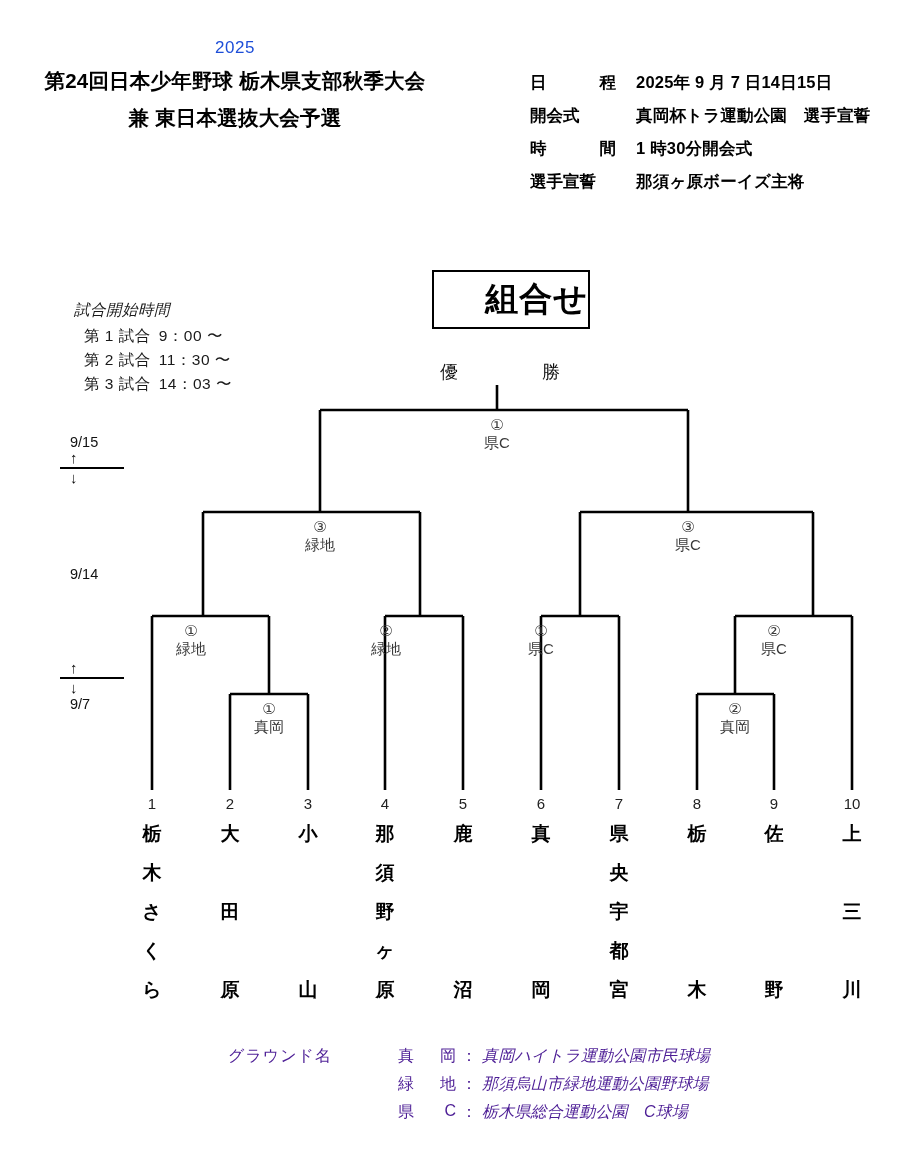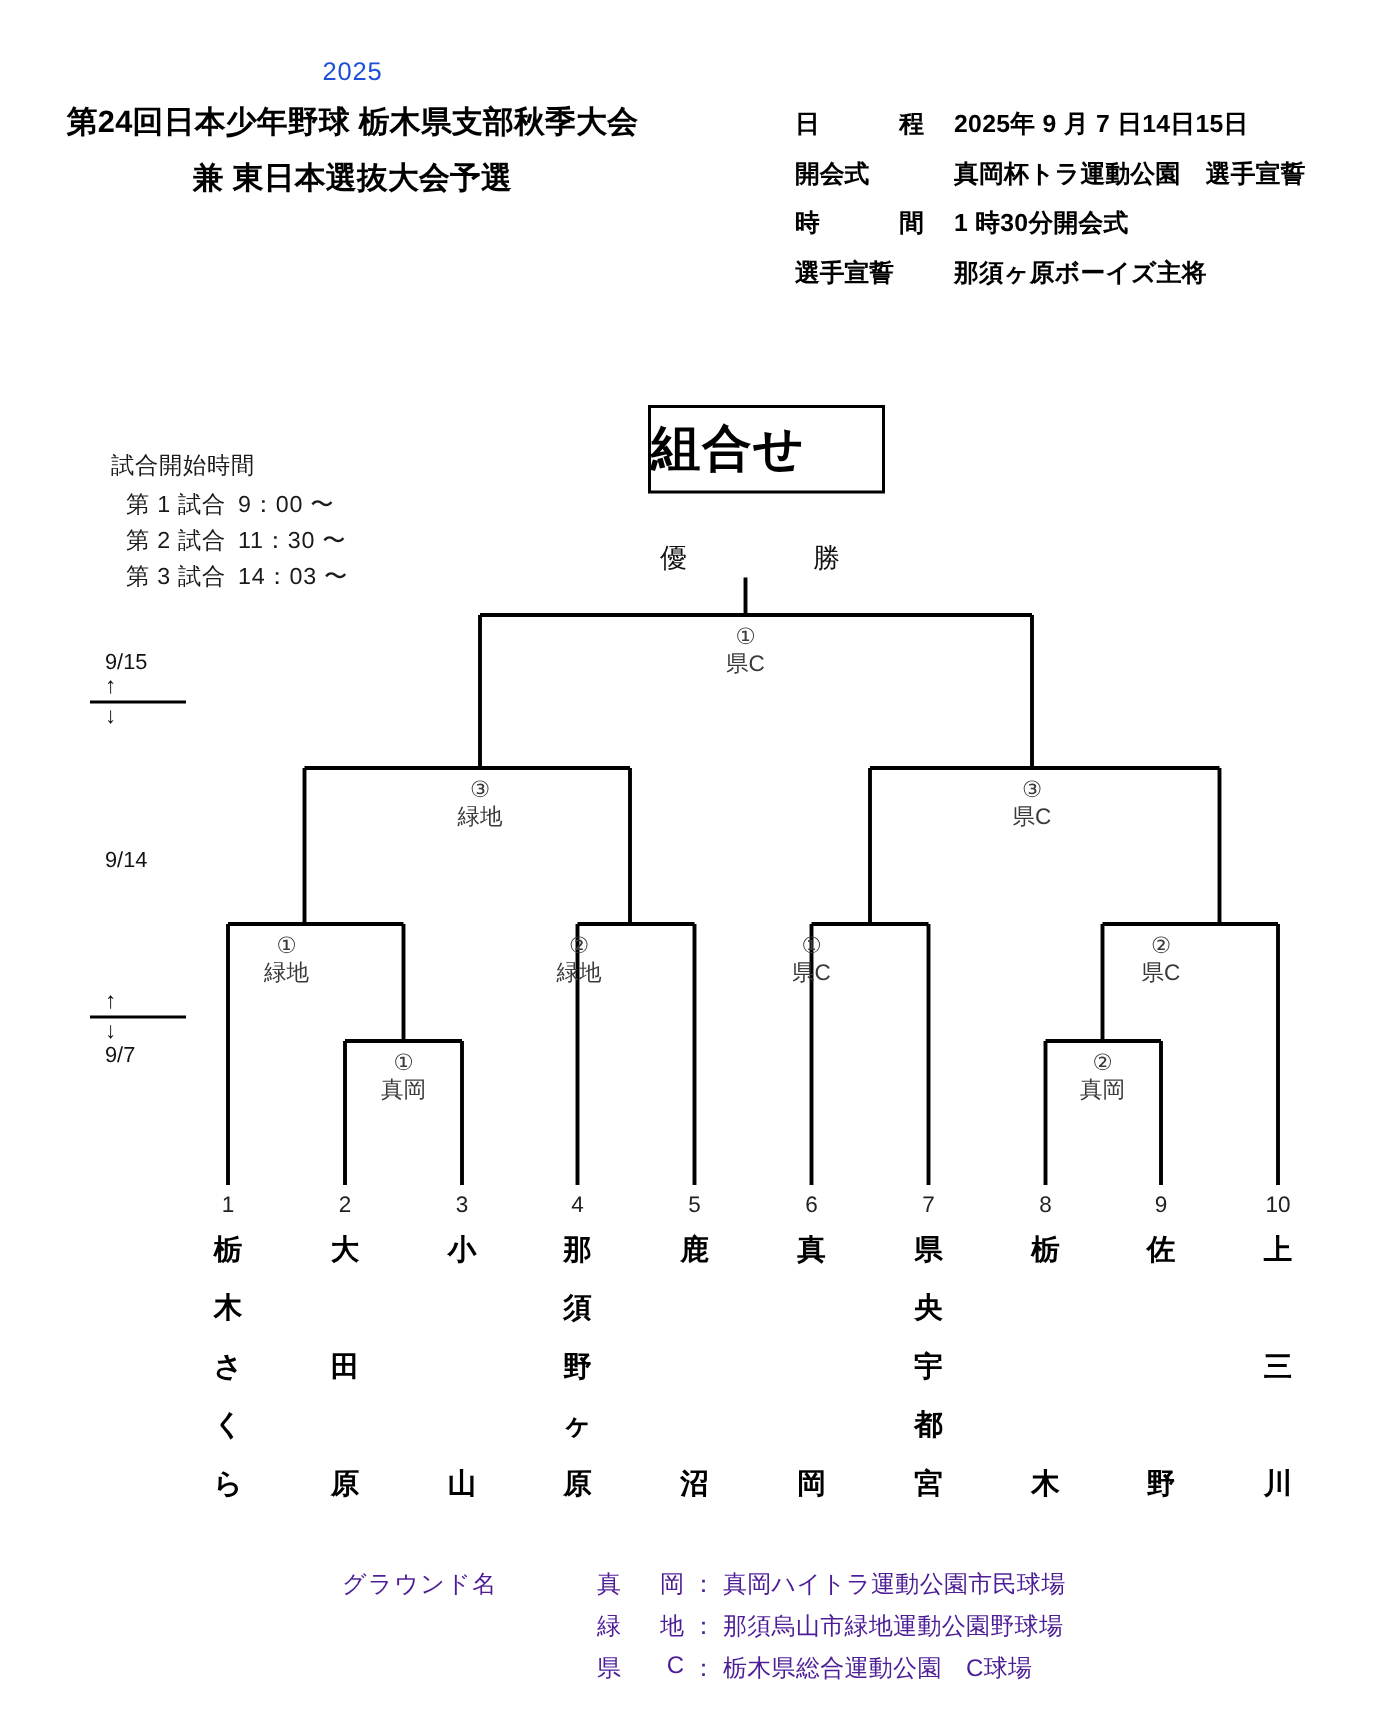--- a/index.html
+++ b/index.html
@@ -53,33 +53,33 @@
     justify-content: space-between;
   }
   .info-label.solid { display: block; letter-spacing: 0; }
   .info-value { letter-spacing: 0.2px; padding-left: 20px; }
 
   
   #title-box {
     left: 432px; top: 270px;
     width: 154px; height: 55px;
     border: 2px solid #000;
-    display: flex; align-items: center; justify-content: flex-start;
+    display: flex; align-items: center; justify-content: flex-end;
     font-size: 33px;
     font-weight: bold;
     letter-spacing: 1px;
   }
 
   
   #start-times {
     left: 74px; top: 300px;
     font-size: 15.5px;
     color: #1a1a1a;
   }
-  #start-times-heading { margin-bottom: 5px; letter-spacing: 0.5px; }
+  #start-times-heading { margin-bottom: 5px; letter-spacing: 0.5px; font-style: italic; }
   .time-row {
     margin-left: 10px;
     margin-bottom: 3px;
     white-space: nowrap;
     letter-spacing: 0.5px;
   }
   .time-row .t-value { margin-left: 8px; }
 
   
   #champion-label {
@@ -187,21 +187,21 @@
     margin-bottom: 7px;
     white-space: nowrap;
   }
   .g-key {
     width: 58px;
     flex: none;
     display: flex;
     justify-content: space-between;
   }
   .g-colon { width: 26px; flex: none; text-align: center; }
-  .g-name { letter-spacing: 0.2px; }
+  .g-name { letter-spacing: 0.2px; font-style: italic; }
 </style>
 </head>
 <body>
 
 <div class="abs" id="header-left">
   <div id="year-label">2025</div>
   <div class="title-line">第24回日本少年野球 栃木県支部秋季大会</div>
   <div class="title-line">兼 東日本選抜大会予選</div>
 </div>
 

